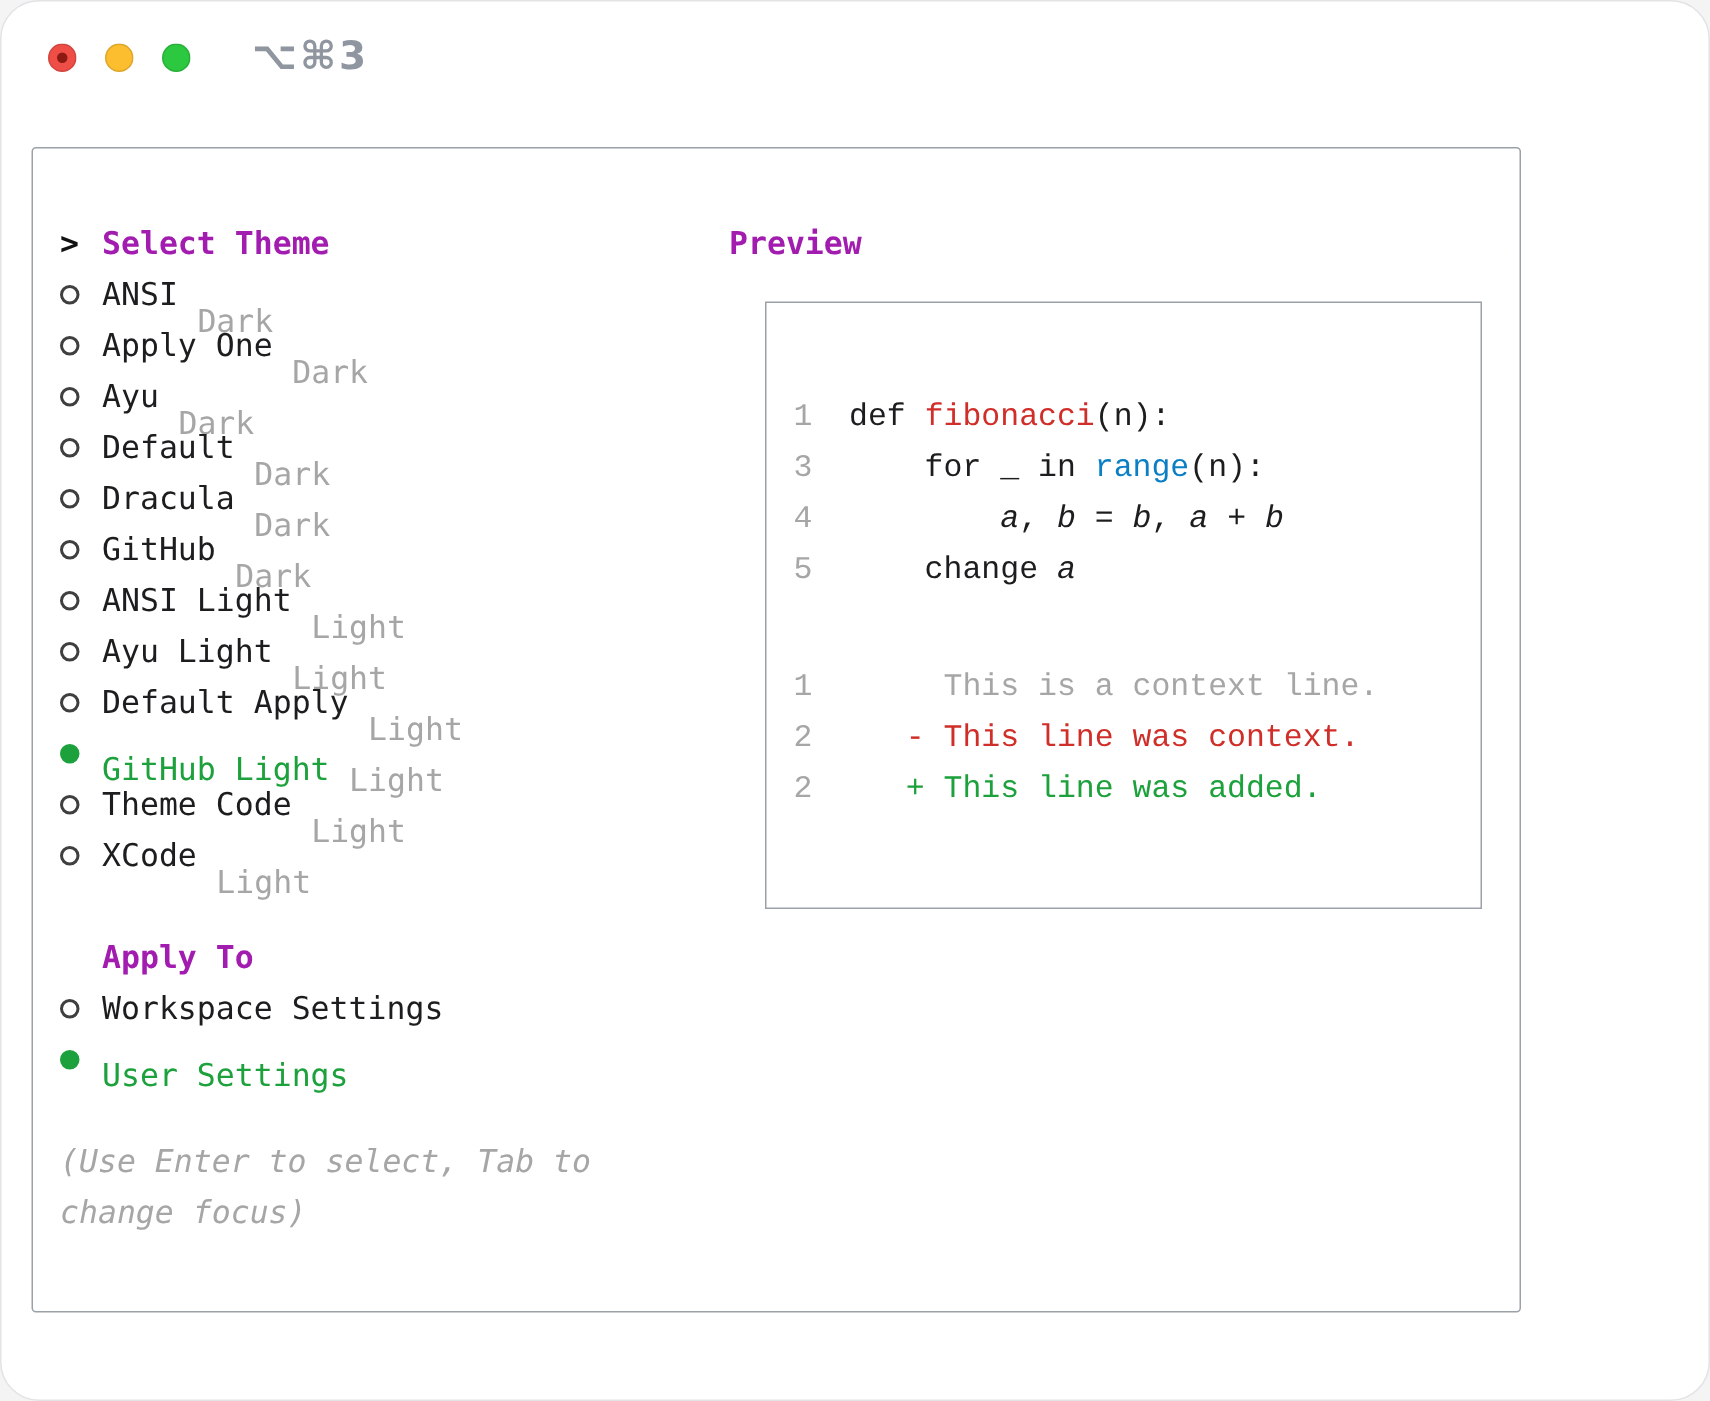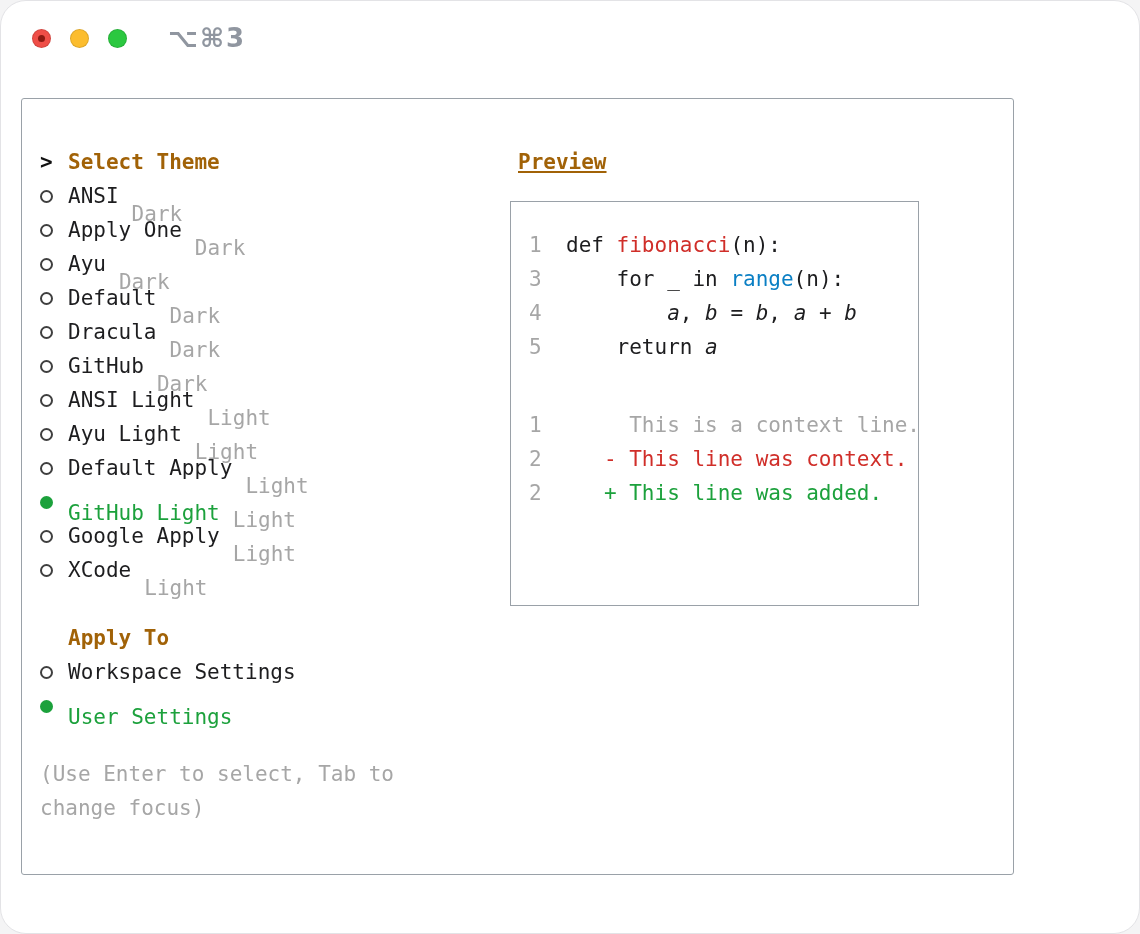--- a/index.html
+++ b/index.html
@@ -38,32 +38,33 @@
   }
   .left-col { position: absolute; left: 18px; top: 46px; width: 430px; line-height: 34px; }
   .option-row { display: flex; align-items: center; height: 34px; }
   .marker { width: 28px; flex: 0 0 28px; display: inline-flex; align-items: center; }
   .prompt { font-weight: bold; color: #111; }
   .circle {
     width: 13px; height: 13px; border-radius: 50%;
     border: 2px solid #3f3f3f; background: transparent;
   }
   .circle.filled { background: var(--green); border-color: var(--green); }
-  .heading { font-weight: bold; color: #a16207; }
+  .heading { font-weight: bold; color: #a21caf; }
   .opt-name { color: var(--text); white-space: pre; }
   .selected .opt-name { color: var(--green); margin-top: 22px; }
   .opt-variant { color: var(--gray); margin-left: 0.62em; white-space: pre; margin-top: 36px; }
   .spacer { height: 34px; }
-  .hint { color: var(--gray); width: 402px; line-height: 34px; }
+  .hint { color: var(--gray); width: 402px; line-height: 34px; font-style: italic; }
   
-  .preview-heading { position: absolute; left: 496px; top: 46px; line-height: 34px; text-decoration: underline; }
+  .preview-heading { position: absolute; left: 464px; top: 46px; line-height: 34px; }
   .preview-box {
-    position: absolute; left: 488px; top: 102px; width: 409px; height: 405px;
+    position: absolute; left: 488px; top: 102px; width: 478px; height: 405px;
     border: 1.5px solid var(--border, #9aa1a8); background: #fff;
-    padding: 26px 18px 0 18px;
+    padding: 60px 18px 0 18px;
+    font-family: Liberation Mono, monospace;
   }
   .code-line, .diff-line { height: 34px; line-height: 34px; white-space: pre; }
   .line-number { color: var(--gray); display: inline-block; width: 24px; margin-right: 13px; }
   .tok-plain   { color: var(--text); }
   .tok-func    { color: var(--red); }
   .tok-num     { color: var(--teal); }
   .tok-builtin { color: var(--blue); }
   .tok-var     { color: var(--text); font-style: italic; }
   .diff-section { margin-top: 44px; }
   .diff-context .diff-text { color: var(--gray); }
@@ -159,21 +160,21 @@
             <span class="marker">
               <span class="circle filled"></span>
             </span>
             <span class="opt-name">GitHub Light</span>
             <span class="opt-variant">Light</span>
           </div>
           <div class="option-row">
             <span class="marker">
               <span class="circle"></span>
             </span>
-            <span class="opt-name">Google Apply</span>
+            <span class="opt-name">Theme Code</span>
             <span class="opt-variant">Light</span>
           </div>
           <div class="option-row">
             <span class="marker">
               <span class="circle"></span>
             </span>
             <span class="opt-name">XCode</span>
             <span class="opt-variant">Light</span>
           </div>
         </div>
@@ -205,21 +206,21 @@
       <div class="hint">(Use Enter to select, Tab to change focus)</div>
     </div>
 
     <div class="preview-heading heading">Preview</div>
 
     <div class="preview-box">
       <div>
           <div class="code-line"><span class="line-number">1</span><span class="code-text"><span class="tok tok-plain">def </span><span class="tok tok-func">fibonacci</span><span class="tok tok-plain">(n):</span></span></div>
           <div class="code-line"><span class="line-number">3</span><span class="code-text"><span class="tok tok-plain">    for _ in </span><span class="tok tok-builtin">range</span><span class="tok tok-plain">(n):</span></span></div>
           <div class="code-line"><span class="line-number">4</span><span class="code-text"><span class="tok tok-plain">        </span><span class="tok tok-var">a</span><span class="tok tok-plain">, </span><span class="tok tok-var">b</span><span class="tok tok-plain"> = </span><span class="tok tok-var">b</span><span class="tok tok-plain">, </span><span class="tok tok-var">a</span><span class="tok tok-plain"> + </span><span class="tok tok-var">b</span></span></div>
-          <div class="code-line"><span class="line-number">5</span><span class="code-text"><span class="tok tok-plain">    return </span><span class="tok tok-var">a</span></span></div>
+          <div class="code-line"><span class="line-number">5</span><span class="code-text"><span class="tok tok-plain">    change </span><span class="tok tok-var">a</span></span></div>
         </div>
       <div class="diff-section">
           <div class="diff-line diff-context"><span class="line-number">1</span><span class="diff-text">     This is a context line.</span></div>
           <div class="diff-line diff-deleted"><span class="line-number">2</span><span class="diff-text">   - This line was context.</span></div>
           <div class="diff-line diff-added"><span class="line-number">2</span><span class="diff-text">   + This line was added.</span></div>
         </div>
     </div>
 
   </div>
 </div>

